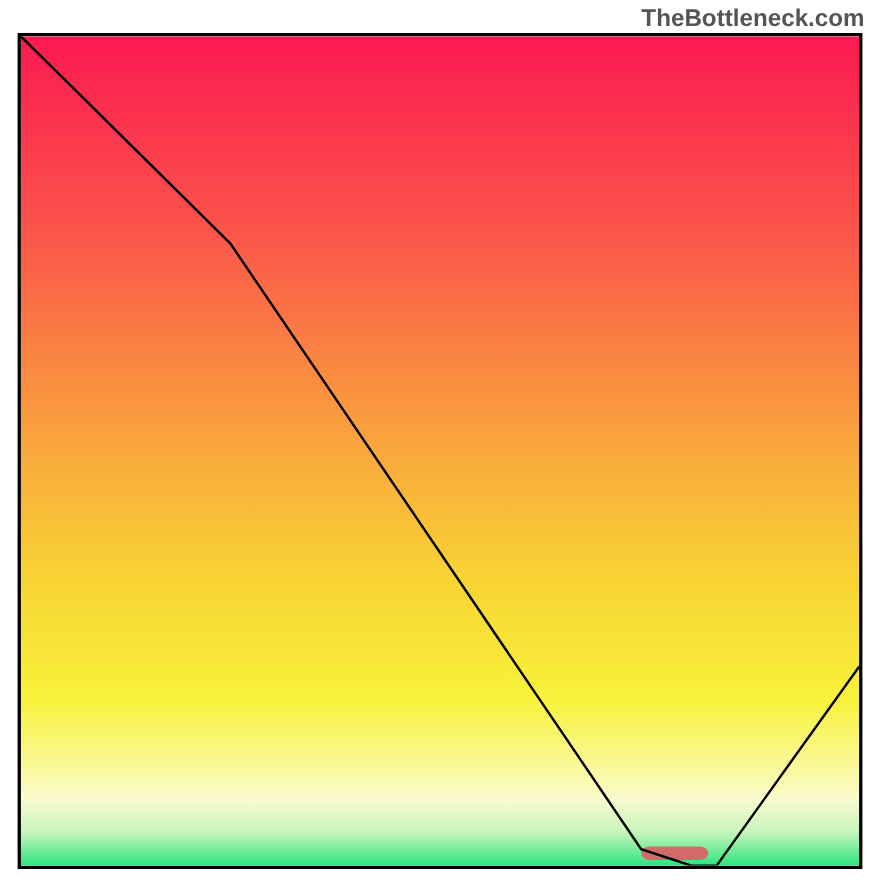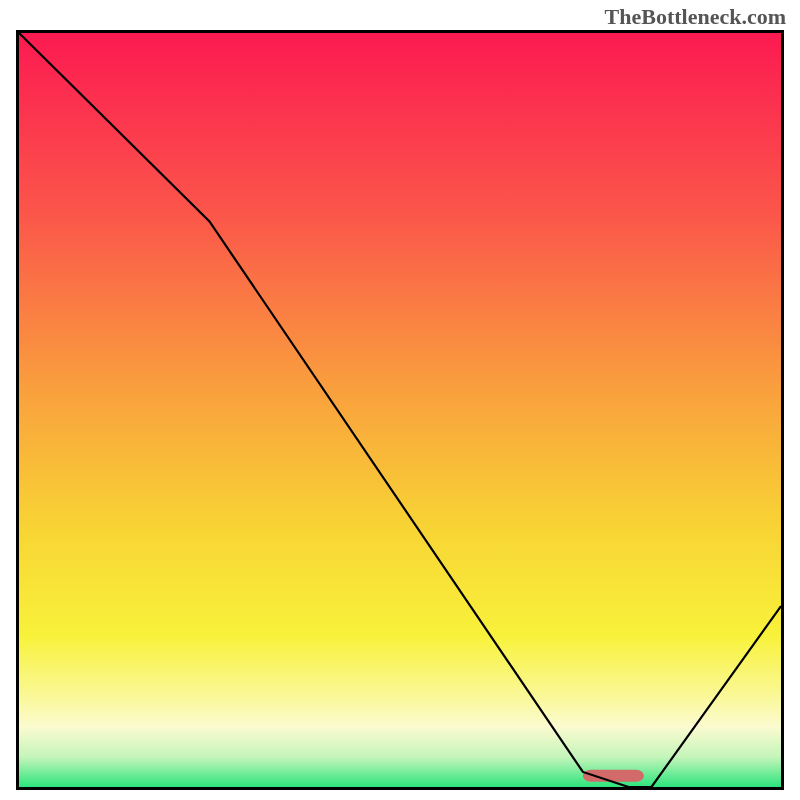--- a/index.html
+++ b/index.html
@@ -7,21 +7,20 @@
     padding: 0;
     width: 800px;
     height: 800px;
     background: #ffffff;
     font-family: Arial, Helvetica, sans-serif;
   }
   .container {
     position: relative;
     width: 800px;
     height: 800px;
-    font-family: Liberation Serif, serif;
   }
   .watermark {
     position: absolute;
     top: 4px;
     right: 14px;
     font-size: 22px;
     font-weight: bold;
     color: #555555;
     z-index: 10;
   }

